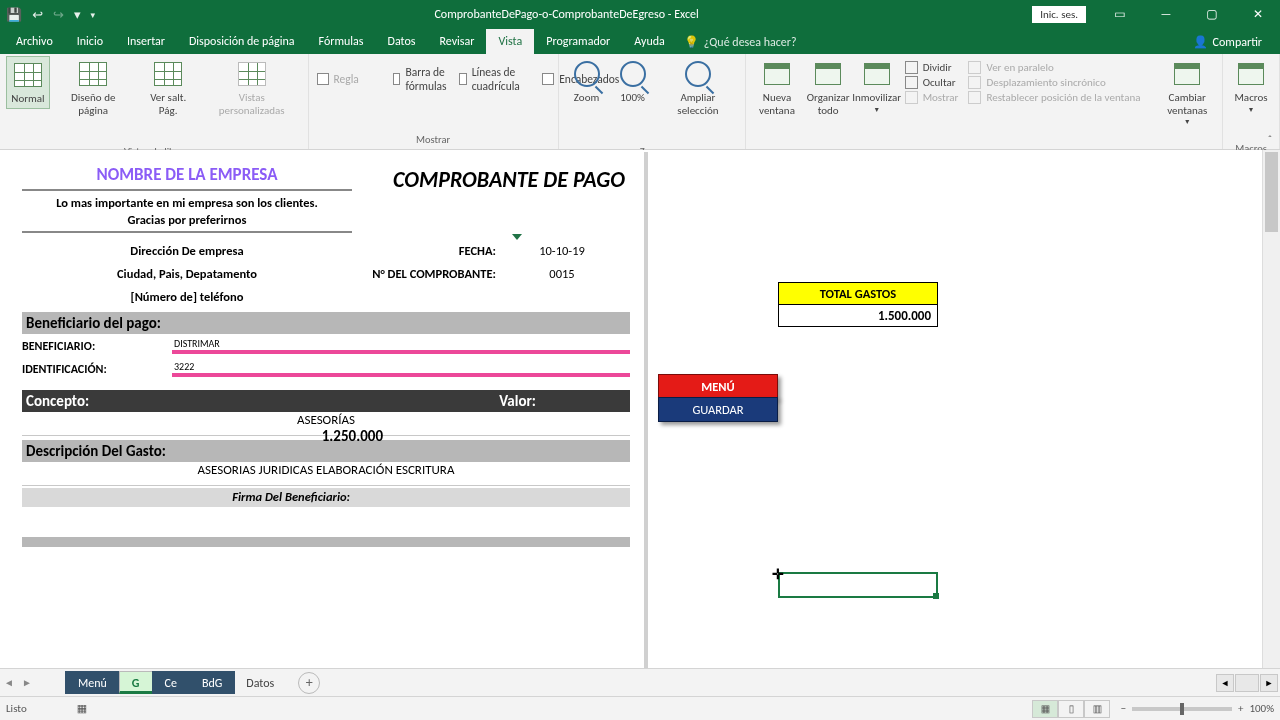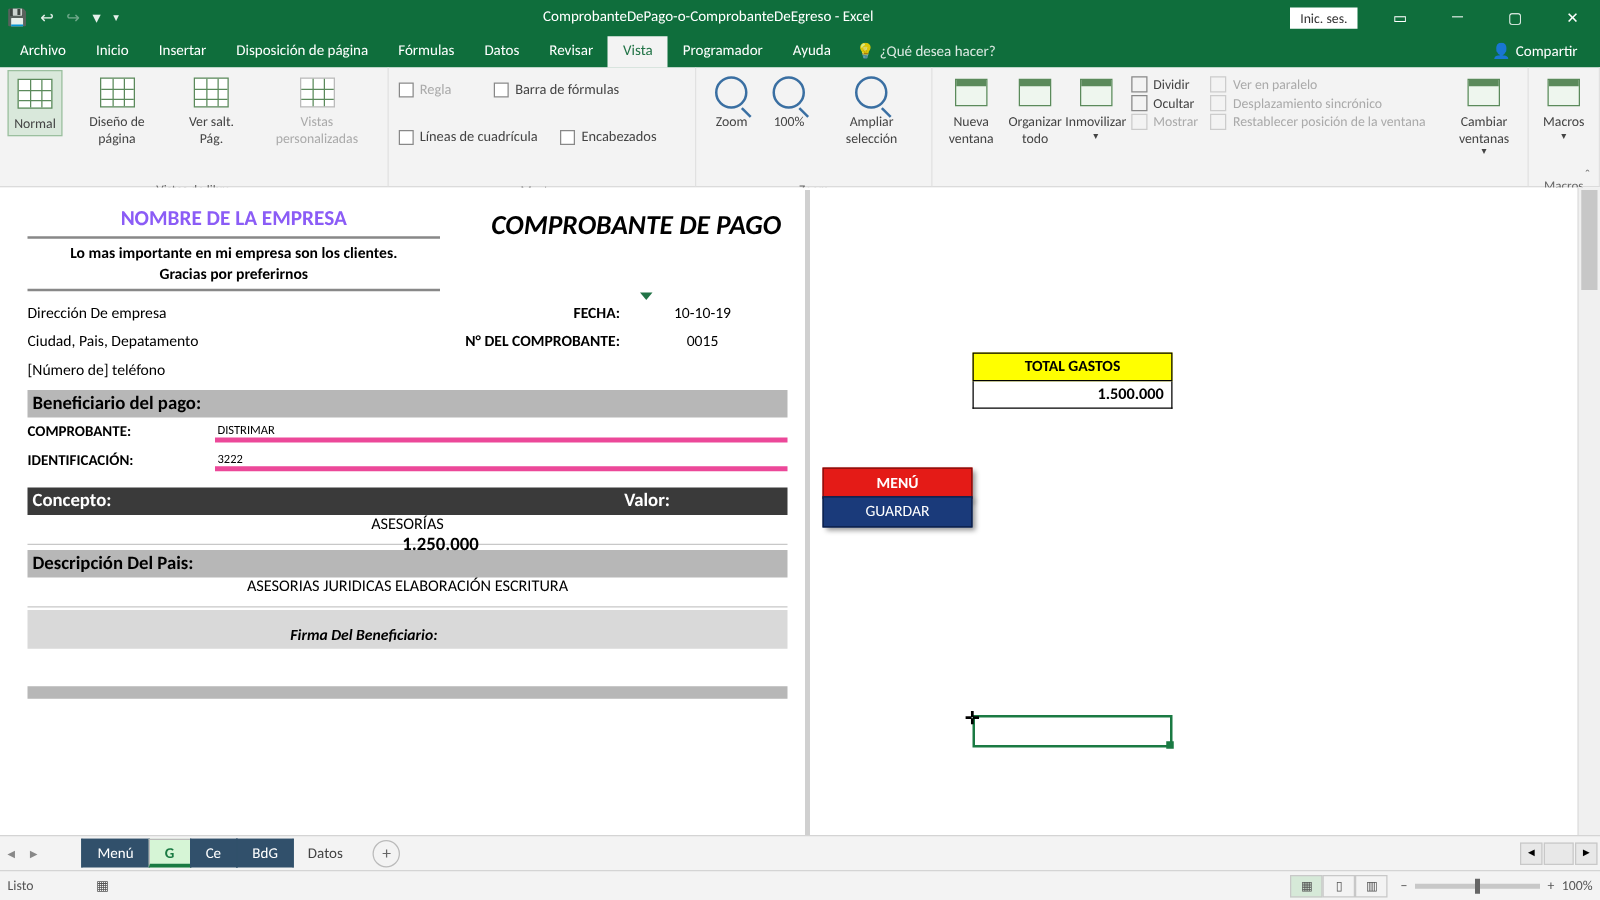--- a/index.html
+++ b/index.html
@@ -49,39 +49,39 @@
 .hdr1 { margin:12px 18px 0; }
 .company { font-size:17px; font-weight:bold; color:#8b5cf6; text-align:center; width:330px; border-bottom:2px solid #888; padding-bottom:4px; }
 .slogan { font-size:12.5px; font-weight:bold; text-align:center; width:330px; padding:4px 0 2px; }
 .slogan2 { font-size:12.5px; font-weight:bold; text-align:center; width:330px; padding:0 0 4px; border-bottom:2px solid #888; }
 .doctitle { position:absolute; left:380px; top:14px; width:250px; font-size:22px; font-style:italic; font-weight:bold; text-align:center; line-height:1.3; }
 .doctitle .mark { position:absolute; right:112px; top:68px; width:0; height:0; border-left:5px solid transparent; border-right:5px solid transparent; border-top:6px solid #217346; }
 
 .row { display:flex; font-size:12.5px; }
 .addr-block { margin:6px 18px 0; }
 .addr-block .row { height:23px; align-items:center; }
-.addr-block .c1 { width:330px; text-align:left; }
+.addr-block .c1 { width:330px; text-align:center;font-weight:bold; }
 .addr-block .c2 { width:150px; text-align:right; font-weight:bold; padding-right:6px;}
 .addr-block .c3 { width:120px; text-align:center; }
 
 .section-hdr { margin:4px 18px 0; background:#b7b7b7; font-size:15px; font-weight:bold; padding:2px 4px; }
 .section-hdr.dark { background:#3a3a3a; color:#fff; display:flex; }
 .section-hdr.dark .val { margin-left:auto; padding-right:90px; }
 
 .benef { margin:0 18px; }
 .benef .row { height:23px; align-items:center; }
 .benef .lbl { width:150px; font-weight:bold; font-size:12px; }
 .benef .valcell { flex:1; border-bottom:4px solid #ec4899; font-size:10px; padding-left:2px; }
 
 .concepto-row { margin:0 18px; display:flex; height:24px; align-items:center; font-size:13px;flex-direction:column; }
 .concepto-row .c1 { flex:1; }
 .concepto-row .c2 { width:130px; text-align:right; font-weight:bold; font-size:15px; padding-right:8px; }
 .concepto-row.bord { border-bottom:1px solid #c8c8c8; }
 
-.firma { margin:2px 18px 0; background:#d9d9d9; text-align:right; font-style:italic; font-weight:bold; font-size:12.5px; padding:13px 280px 3px 0; }
+.firma { margin:2px 18px 0; background:#d9d9d9; text-align:right; font-style:italic; font-weight:bold; font-size:12.5px; padding:1px 280px 3px 0; }
 .greybar { margin:30px 18px 0; height:10px; background:#b7b7b7; }
 
 
 .totbox { position:absolute; left:130px; top:130px; width:160px; }
 .totbox .h { background:#ffff00; border:1.5px solid #000; text-align:center; font-weight:bold; font-size:12.5px; padding:3px 0; }
 .totbox .v { border:1.5px solid #000; border-top:none; text-align:right; font-weight:bold; font-size:13px; padding:3px 6px; }
 
 .menubtn { position:absolute; left:10px; top:222px; width:120px; background:#e41b17; color:#fff; font-weight:bold; text-align:center; font-size:12.5px; padding:4px 0; border:1px solid #7a0c0a; cursor:pointer; box-shadow:3px 3px 4px rgba(0,0,0,.4); }
 .guardbtn { position:absolute; left:10px; top:245px; width:120px; background:#1a3a7a; color:#fff; font-weight:normal; text-align:center; font-size:12.5px; padding:4px 0; border:1px solid #0a1d45; cursor:pointer; box-shadow:3px 3px 4px rgba(0,0,0,.4);}
 
@@ -188,21 +188,21 @@
           <div class="ic">
             <div class="ic-grid" style="border-color:#bbb"></div>
           </div>
           <span>Vistas personalizadas</span>
         </div>
     </div>
     <div class="group-label">Vistas de libro</div>
   </div>
 
   <div class="group" style="width:250px">
-    <div class="group-body" style="flex-direction:column; padding-top:6px; gap:18px">
+    <div class="group-body" style="flex-direction:row; padding-top:6px; gap:4px">
       <div style="display:flex; gap:30px">
         <div class="chk" style="color:#aaa">
             <div class="box"></div>
             <span>Regla</span>
           </div>
         <div class="chk">
             <div class="box"></div>
             <span>Barra de fórmulas</span>
           </div>
       </div>
@@ -343,39 +343,39 @@
           <div class="c3">0015</div>
         </div>
       <div class="row">
           <div class="c1">[Número de] teléfono</div>
         </div>
     </div>
 
     <div class="section-hdr">Beneficiario del pago:</div>
     <div class="benef">
       <div class="row">
-          <div class="lbl">COMPROBANTE:</div>
+          <div class="lbl">BENEFICIARIO:</div>
           <div class="valcell">DISTRIMAR</div>
         </div>
       <div class="row">
           <div class="lbl">IDENTIFICACIÓN:</div>
           <div class="valcell">3222</div>
         </div>
     </div>
 
     <div class="section-hdr dark" style="margin-top:10px">
         <span>Concepto:</span>
         <span class="val">Valor:</span>
       </div>
     <div class="concepto-row bord">
         <div class="c1">ASESORÍAS</div>
         <div class="c2">1.250.000</div>
       </div>
 
-    <div class="section-hdr">Descripción Del Pais:</div>
+    <div class="section-hdr">Descripción Del Gasto:</div>
     <div class="concepto-row bord">
         <div class="c1">ASESORIAS JURIDICAS ELABORACIÓN ESCRITURA</div>
       </div>
     <div class="firma">Firma Del Beneficiario:</div>
     <div class="greybar"></div>
   </div>
 
   <div class="vsplit"></div>
 
   <div class="right-pane">

